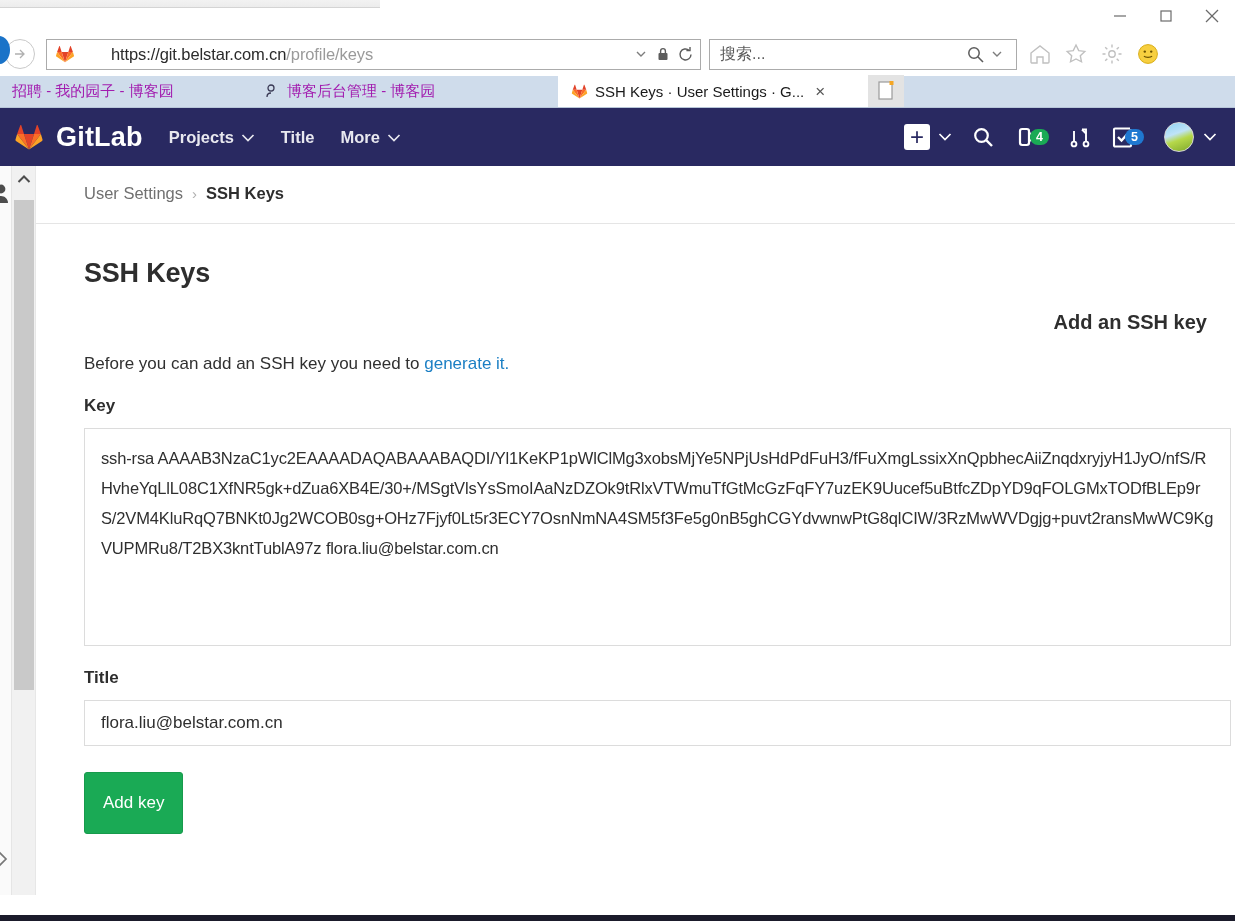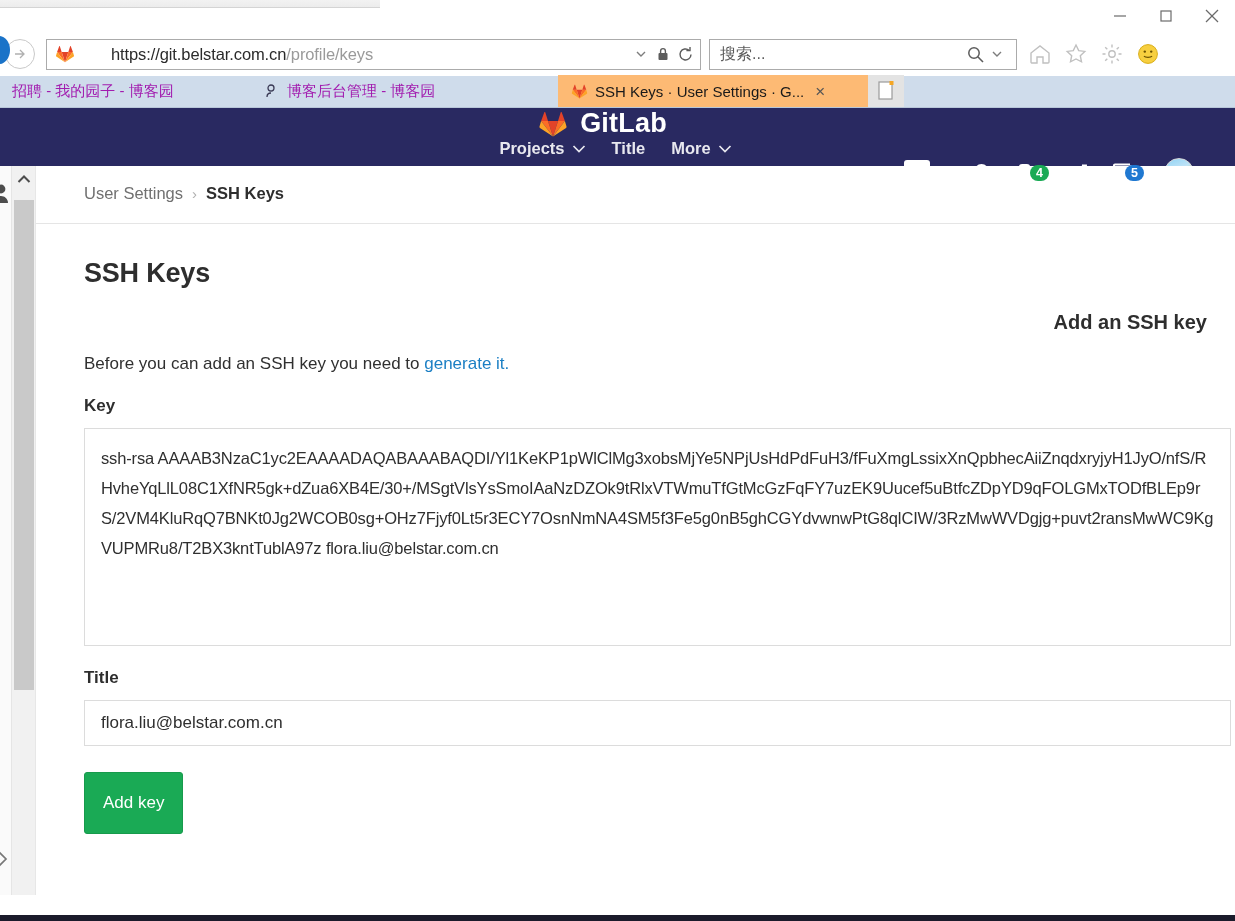--- a/index.html
+++ b/index.html
@@ -80,33 +80,32 @@
   #tabbar {
     height: 32px; background: #cfdceb; display: flex; align-items: flex-end;
     position: relative; border-bottom: 1px solid #b7c6d8;
   }
   .tab {
     height: 32px; display: flex; align-items: center; gap: 7px;
     padding: 0 12px; font-size: 15px; color: #1a1a1a; white-space: nowrap;
     overflow: hidden;
   }
   .tab.inactive { color: #a21caf; }
-  .tab.active { background: #fdba74; }
+  .tab.active { background: #ffffff; }
   .tab-close { color:#555; font-size:17px; line-height:1; margin-left:4px; }
   .tab-fav { width:18px; height:18px; flex:0 0 18px; display:flex; align-items:center; justify-content:center;}
   #newtab-btn {
     width: 36px; height: 32px; background:#e3e3e3;
     display:flex; align-items:center; justify-content:center;
   }
 
   
   #gl-nav {
     height: 58px; background: #292961; display: flex; align-items: center;
     padding: 0 18px 0 14px;
-    flex-direction: column;
   }
   #gl-brand { display: flex; align-items: center; gap: 12px; margin-right: 26px; }
   #gl-logo { width: 30px; height: 30px; }
   #gl-wordmark { font-size: 27px; color: #fff; font-weight: 700; letter-spacing: 0.2px; }
   #gl-links { display: flex; align-items: center; gap: 26px; }
   .gl-link {
     color: #e8e8ef; font-size: 16.5px; font-weight: 600; display:flex; align-items:center; gap:7px;
   }
   .caret { display:inline-block; }
   #gl-right { margin-left: auto; display: flex; align-items: center; gap: 20px; }

